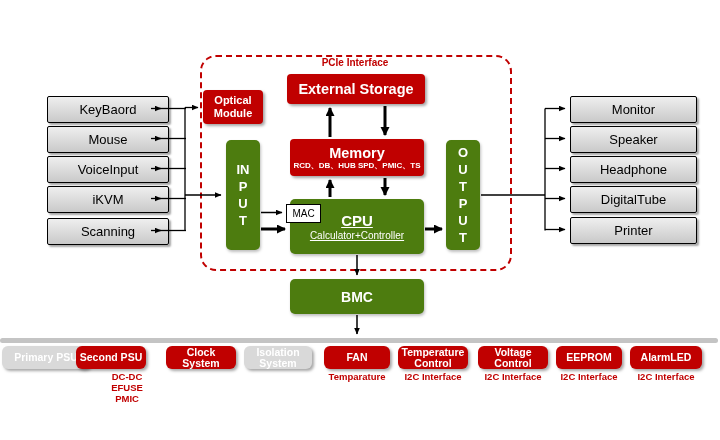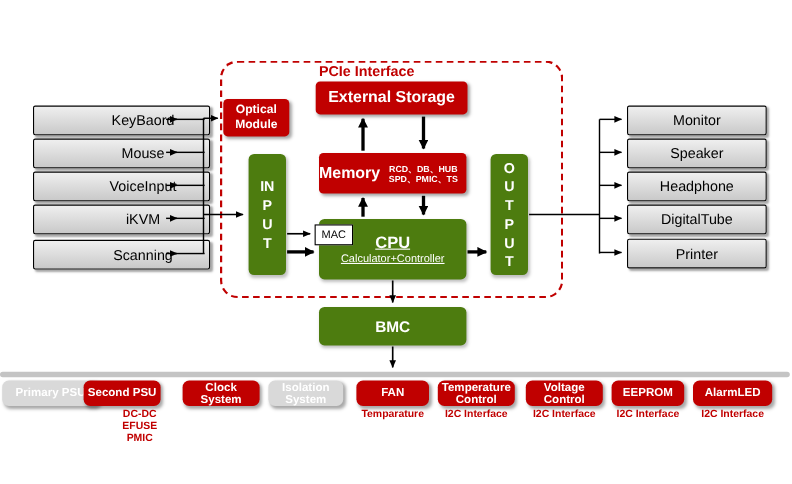--- a/index.html
+++ b/index.html
@@ -1,35 +1,35 @@
 <!DOCTYPE html>
 <html><head>
 <meta charset="utf-8">
 <style>
   html,body{margin:0;padding:0;background:#fff;}
   .stage{position:relative;width:720px;height:440px;background:#fff;overflow:hidden;
          font-family:"Liberation Sans",sans-serif;}
   .devbox{position:absolute;height:25px;background:linear-gradient(#efefef,#c9c9c9);
           border:1px solid #000;border-radius:2px;box-shadow:2px 2px 2px rgba(0,0,0,.35);
           display:flex;align-items:center;justify-content:center;font-size:13px;color:#000;z-index:2;}
-  .devbox.left{left:30px;width:120px;padding-left:39px;}
+  .devbox.left{left:47px;width:120px;}
   .devbox.right{left:570px;width:125px;}
   .pcie-region{position:absolute;left:200px;top:55px;width:308px;height:212px;
                border:2px dashed #c00000;border-radius:16px;z-index:1;}
-  .pcie-label{position:absolute;left:290px;top:57px;width:130px;text-align:left;
-              color:#c00000;font-size:13px;font-weight:bold;z-index:2;}
+  .pcie-label{position:absolute;left:290px;top:57px;width:130px;text-align:center;
+              color:#c00000;font-size:10px;font-weight:bold;z-index:2;}
   .redbox{position:absolute;background:#c00000;color:#fff;font-weight:bold;border-radius:4px;
           display:flex;align-items:center;justify-content:center;text-align:center;
           box-shadow:2px 2px 3px rgba(0,0,0,.35);z-index:2;}
   .graybox{position:absolute;background:#4d7c0f;color:#fff;border-radius:5px;
            display:flex;align-items:center;justify-content:center;text-align:center;
            box-shadow:1px 2px 3px rgba(0,0,0,.25);z-index:2;}
   .optical{left:203px;top:90px;width:60px;height:34px;font-size:11px;line-height:13px;white-space:pre-line;}
   .extstorage{left:287px;top:74px;width:138px;height:30px;font-size:14.5px;}
-  .memory{left:290px;top:139px;width:134px;height:37px;flex-direction:row;}
+  .memory{left:290px;top:139px;width:134px;height:37px;flex-direction:column;}
   .memory .ttl{font-size:14.5px;line-height:16px;}
   .memory .sub{font-size:8px;font-weight:bold;line-height:9px;}
   .vbox{top:140px;width:34px;height:110px;}
   .vbox span{width:14px;word-break:break-all;text-align:center;line-height:17px;
              font-weight:bold;font-size:13px;color:#fff;}
   .inputbox{left:226px;}
   .outputbox{left:446px;}
   .macbox{position:absolute;left:286px;top:204px;width:33px;height:17px;background:#fff;
           border:1px solid #000;display:flex;align-items:center;justify-content:center;
           font-size:10px;color:#000;z-index:4;}

